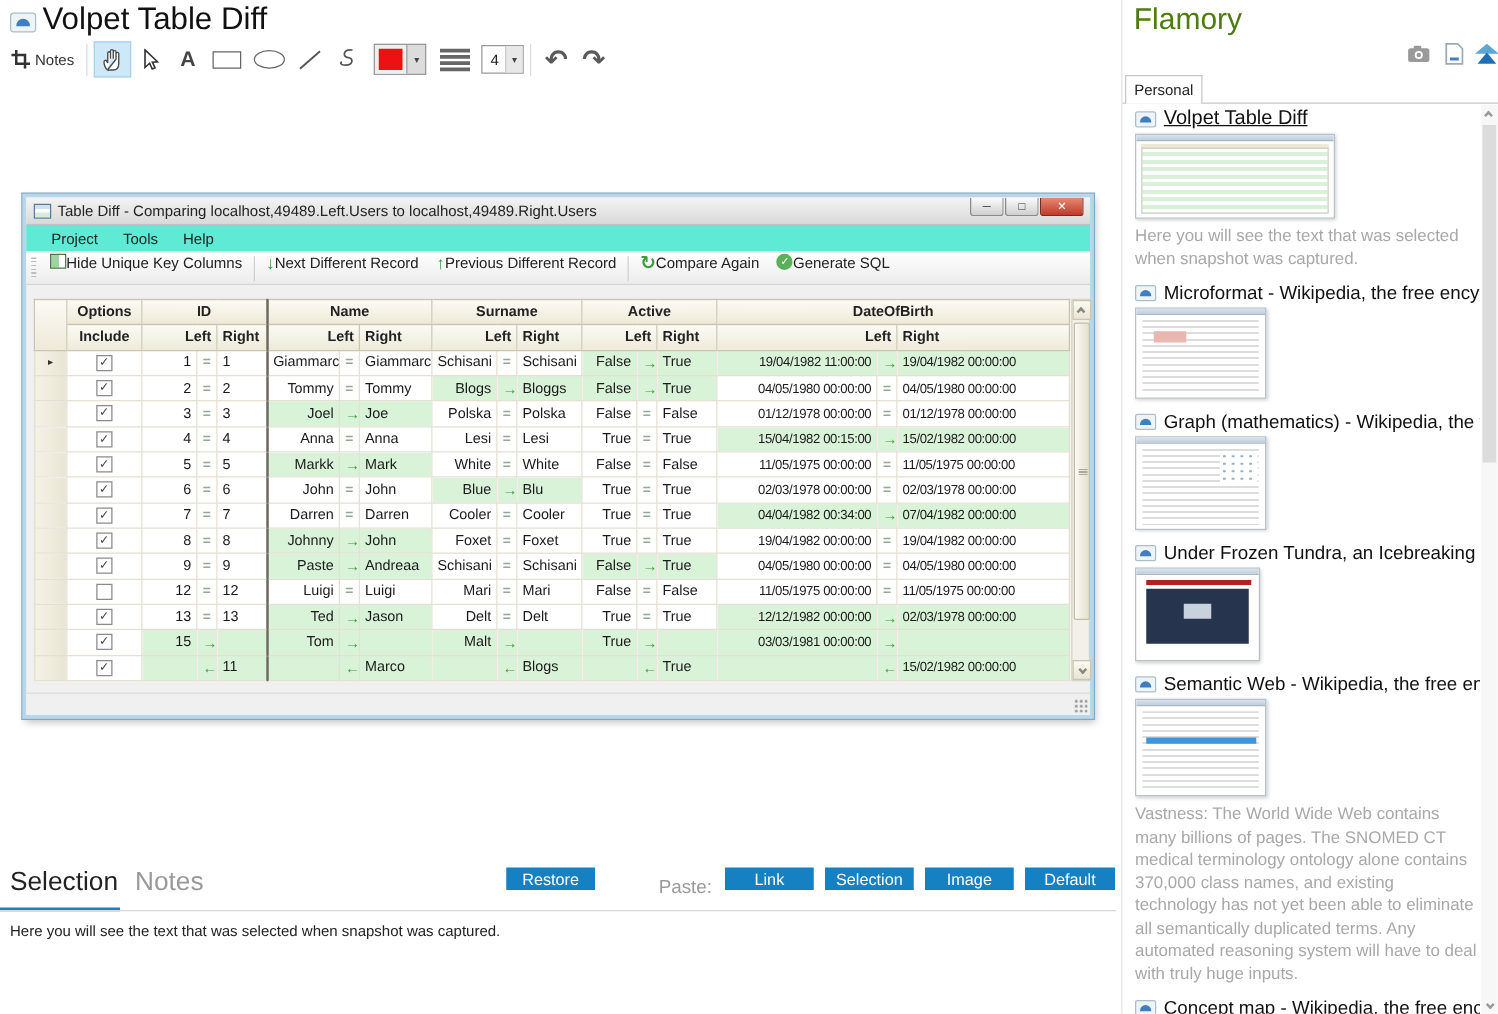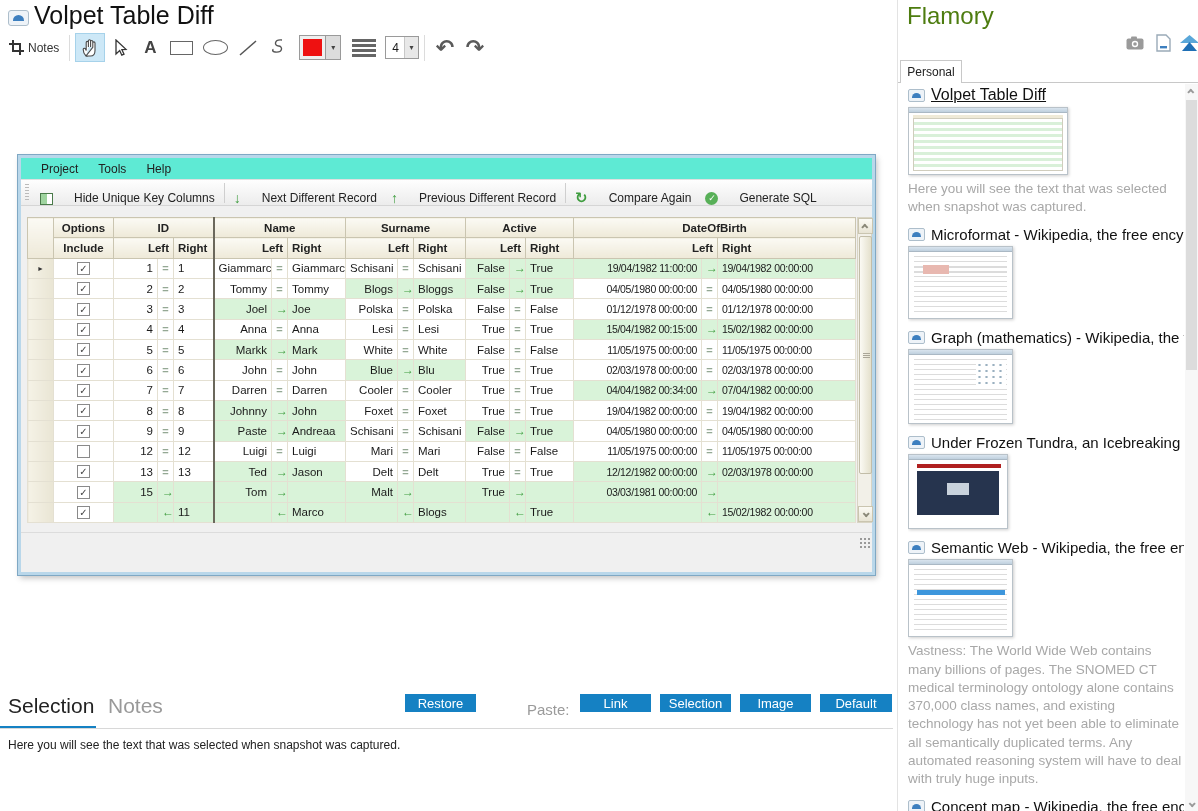--- a/index.html
+++ b/index.html
@@ -50,21 +50,21 @@
     background:linear-gradient(180deg,#fdfdfd,#cfcfcf); margin-left:1px; font-size:9px; color:#333;
     display:flex; align-items:center; justify-content:center; line-height:1; }
   .winbtn.close { width:35px; background:linear-gradient(180deg,#e98a75,#c0392b); color:#fff;
     font-weight:bold; border-color:#7a2a1a; }
   #snap-menubar { height:21px; background:#5eead4; display:flex; align-items:center; padding-left:10px; }
   .menu-item { padding:0 10px; font-size:12px; color:#222; }
   #snap-toolbar { height:27px; background:linear-gradient(180deg,#fefefe,#ececec);
     border-top:1px solid #e0e0e0; border-bottom:1px solid #d5d5d5; display:flex; align-items:center; padding-left:4px; }
   .grip { width:4px; height:18px; margin-right:4px;
     background:repeating-linear-gradient(180deg,#bbb 0 1px,transparent 1px 3px); }
-  .snapbtn { display:flex; align-items:flex-end; gap:21px; padding:0 7px; font-size:12px; color:#222; height:24px; }
+  .snapbtn { display:flex; align-items:flex-start; gap:0; padding:0 7px; font-size:12px; color:#222; height:24px; }
   .vsep { width:1px; height:20px; background:#cfcfcf; margin:0 2px; }
   .ico-grid { width:13px; height:12px; border:1px solid #4a7a4a;
     background:linear-gradient(90deg,#9fd49f 0 6px,#fff 6px),
     repeating-linear-gradient(180deg,transparent 0 3px,#b8d8b8 3px 4px); }
   .ico-arrow { font-size:14px; font-weight:bold; color:#3f9d3f; line-height:1; }
   .ico-refresh { font-size:15px; font-weight:bold; color:#3f9d3f; line-height:1; }
   .ico-check { width:13px; height:13px; border-radius:50%; background:#58b058; color:#fff;
     font-size:9px; display:flex; align-items:center; justify-content:center; }
 
   
@@ -226,20 +226,29 @@
   <div class="tsep"></div>
   <div class="tbtn">
     <span class="undo-glyph">↶</span>
   </div>
   <div class="tbtn">
     <span class="undo-glyph">↷</span>
   </div>
 </div>
 
 <div id="snap">
+  <div id="snap-titlebar">
+    <div class="grid-icon16"></div>
+    <span id="snap-title">Table Diff - Comparing  localhost,49489.Left.Users  to  localhost,49489.Right.Users</span>
+    <div class="winbtns">
+      <div class="winbtn">─</div>
+      <div class="winbtn">□</div>
+      <div class="winbtn close">✕</div>
+    </div>
+  </div>
   <div id="snap-menubar">
     <span class="menu-item">Project</span>
     <span class="menu-item">Tools</span>
     <span class="menu-item">Help</span>
   </div>
   <div id="snap-toolbar">
     <div class="grip"></div>
     <div class="snapbtn">
       <div class="ico-grid"></div>
       <span>Hide Unique Key Columns</span>

